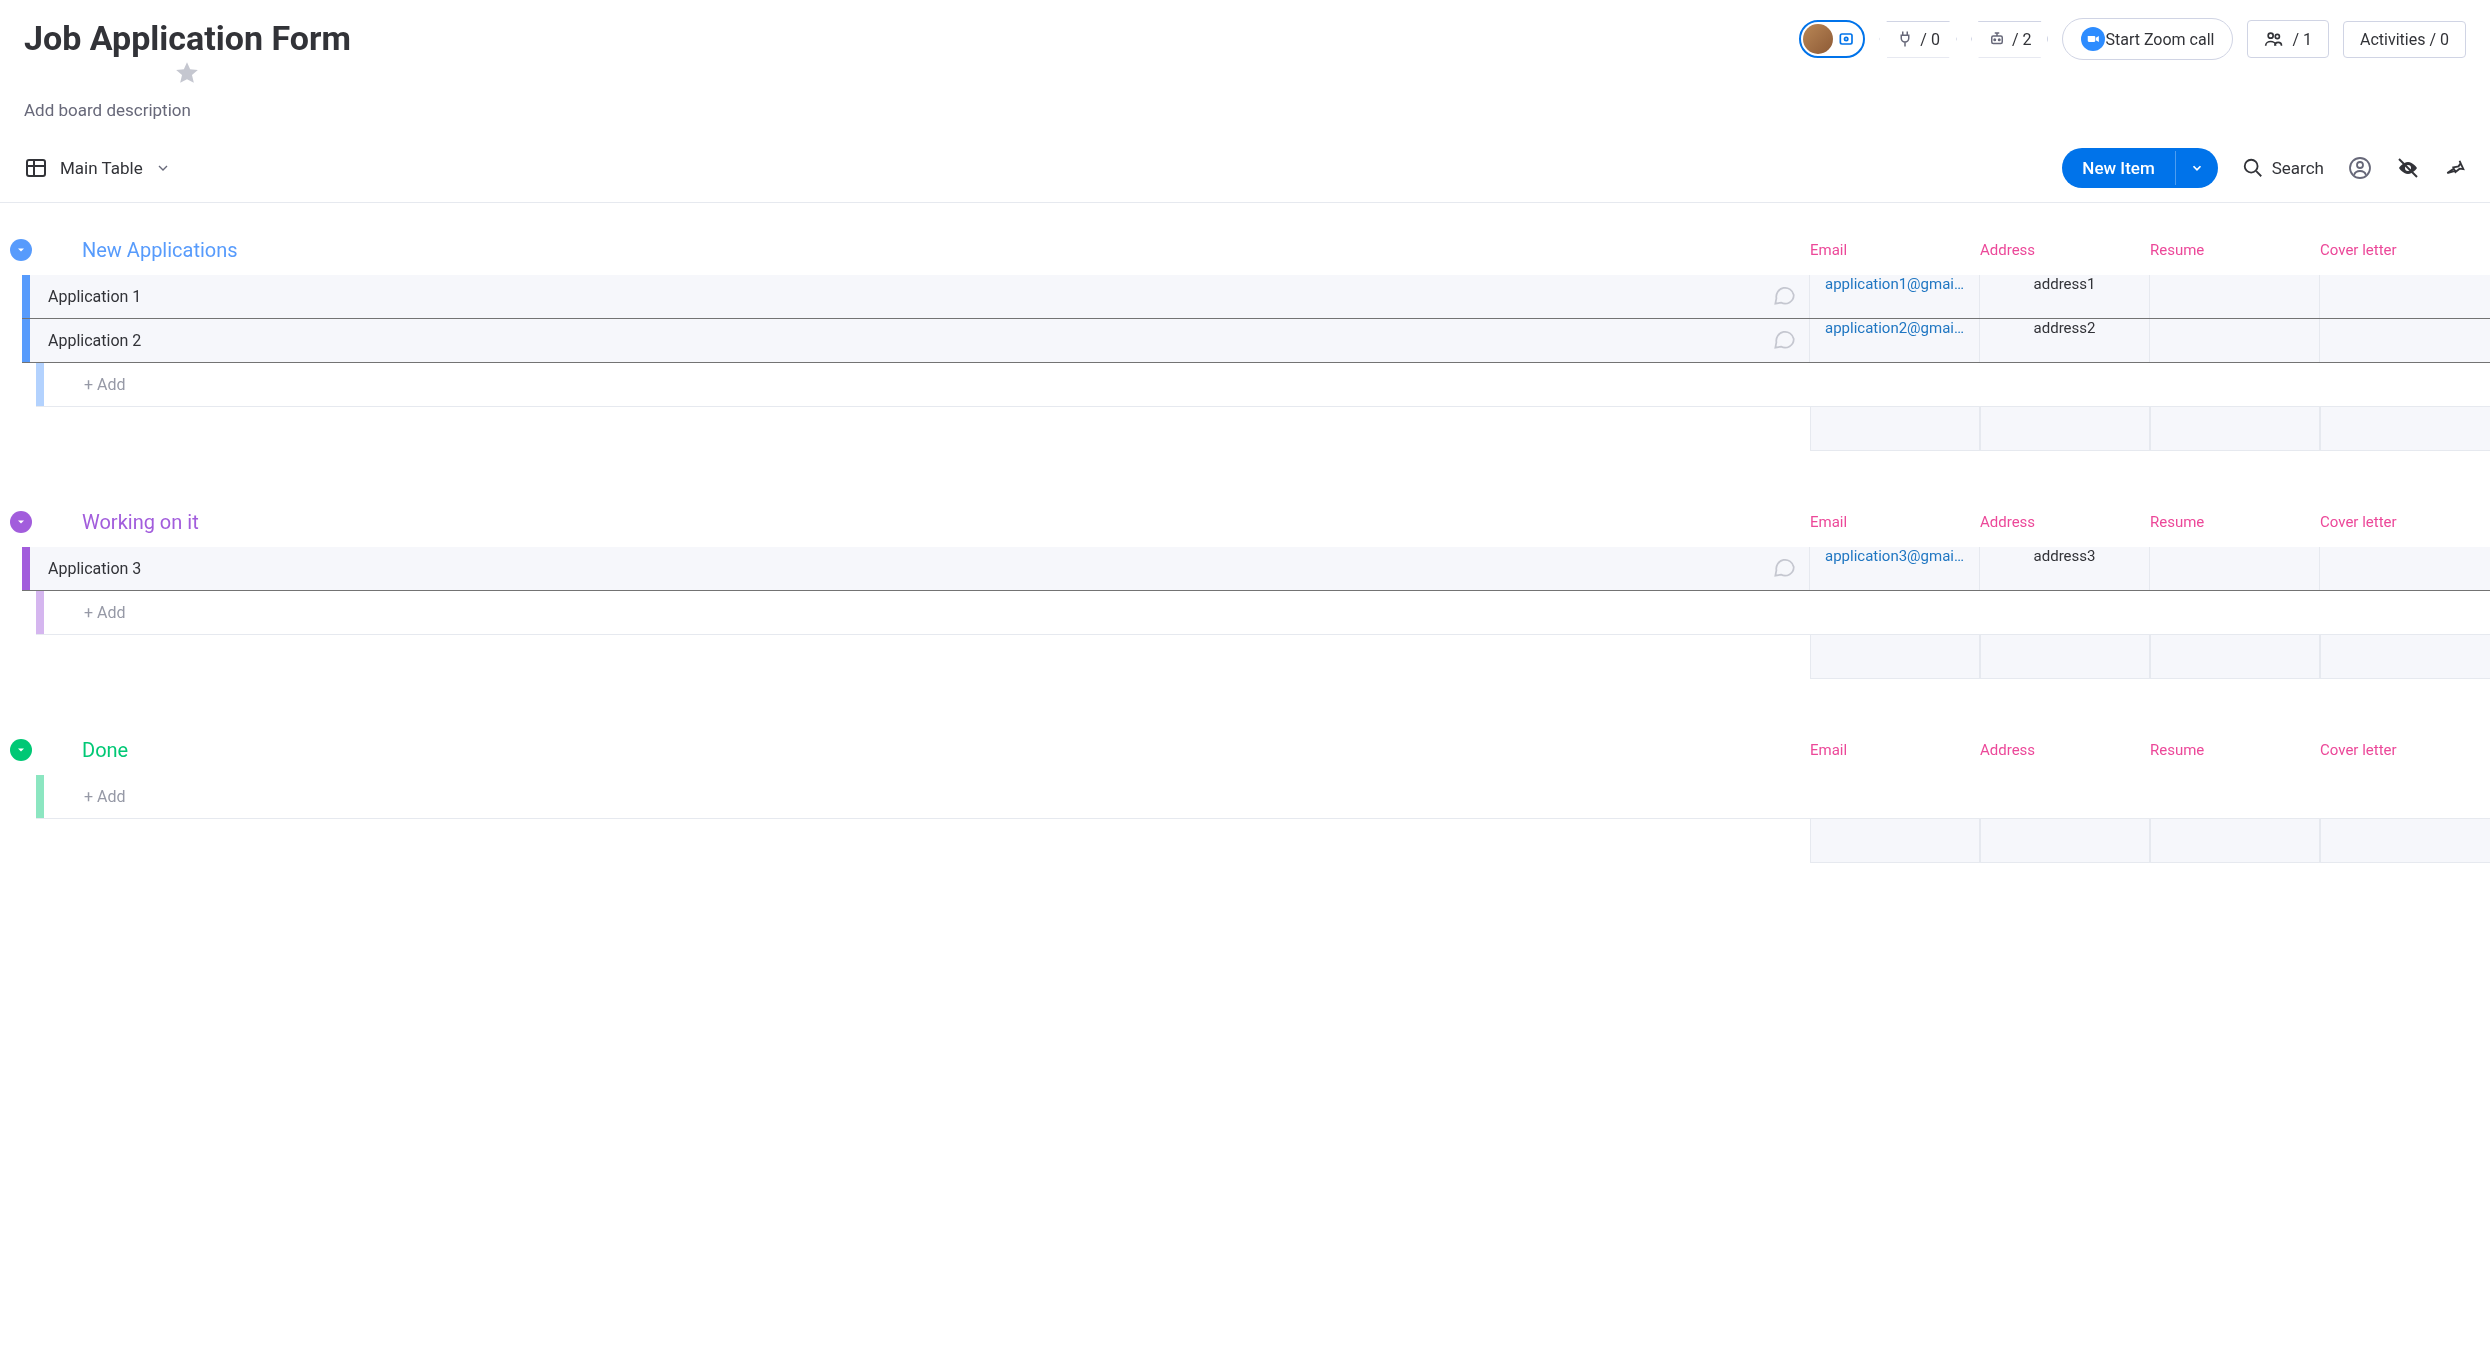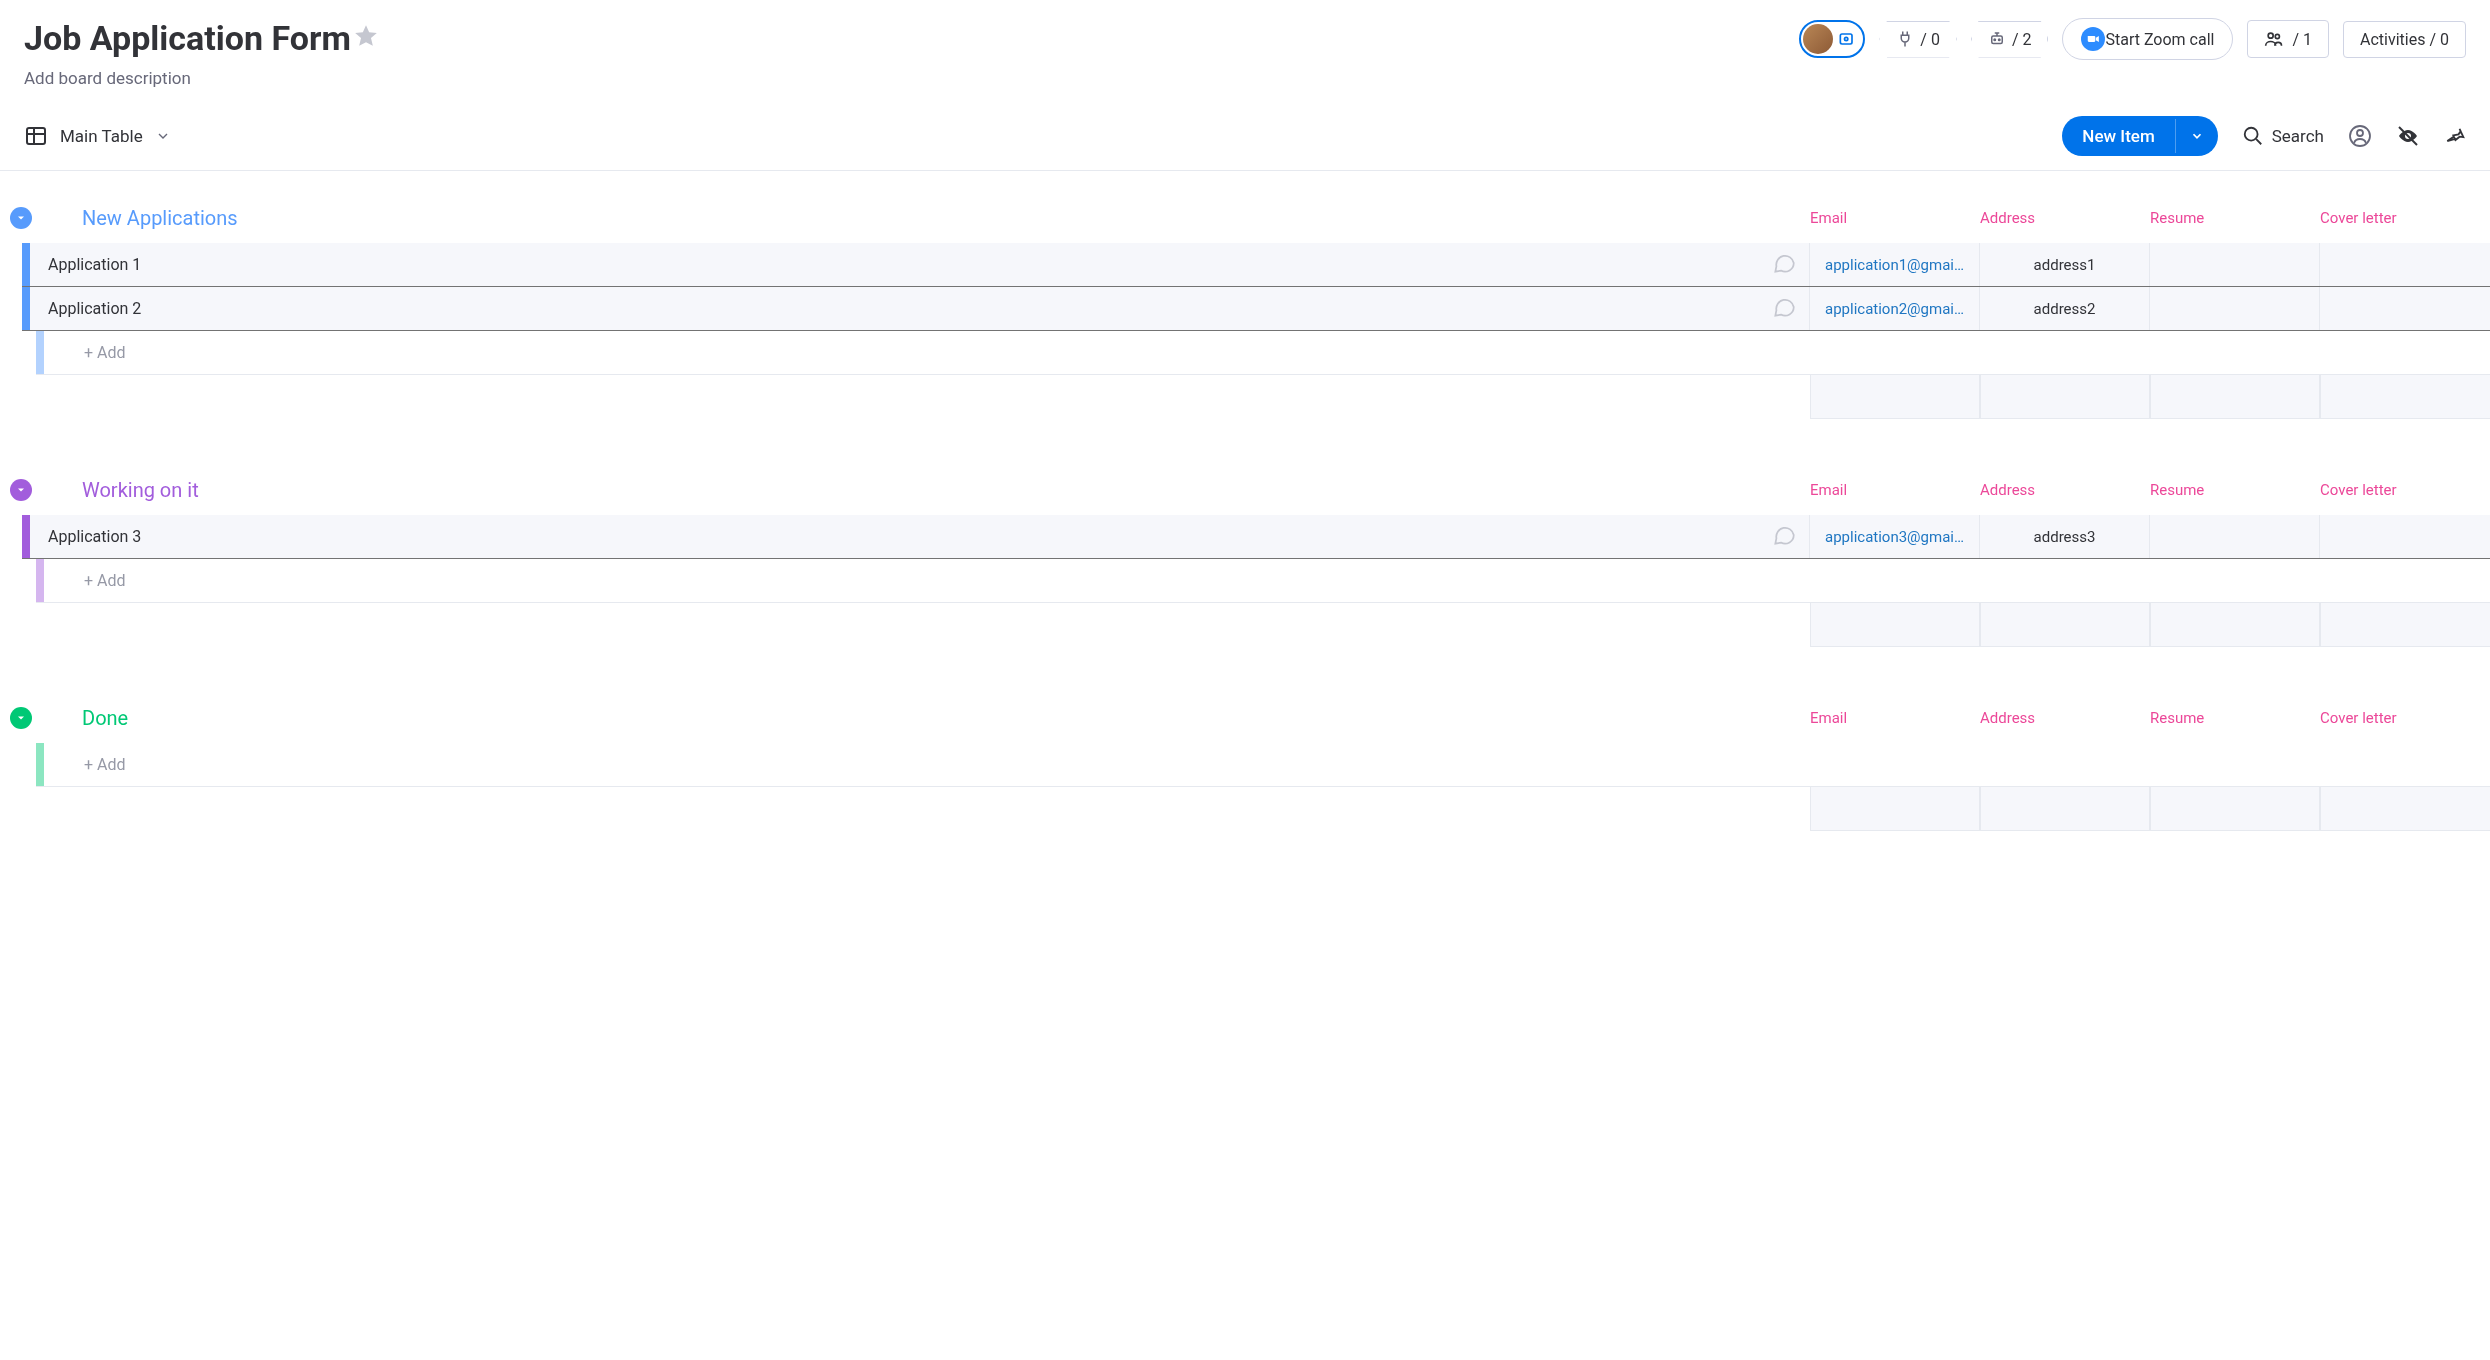--- a/index.html
+++ b/index.html
@@ -10,21 +10,21 @@
     font-size: 15px;
   }
 
   .header {
     padding: 18px 24px 8px 24px;
     display: flex;
     align-items: flex-start;
     justify-content: space-between;
   }
   .title-wrap { display: flex; flex-direction: column; gap: 10px; }
-  .title-row { display: flex; align-items: center; gap: 2px; }
+  .title-row { display: flex; align-items: center; gap: 2px; flex-direction: column; }
   .board-title { font-size: 34px; font-weight: 700; color: #323338; }
   .star-icon { color: #c5c7d0; }
   .board-desc { font-size: 17px; color: #676879; cursor: text; }
 
   .header-actions { display: flex; align-items: center; gap: 14px; }
   .avatar {
     width: 30px; height: 30px; border-radius: 50%;
     background: linear-gradient(135deg,#b98756,#8d5a36);
   }
   .avatar-wrap {
@@ -118,21 +118,21 @@
   .row .color-bar { width: 8px; }
   .row .name-cell {
     flex: 1; display: flex; align-items: center;
     padding-left: 18px; font-size: 16px; color: #323338;
     border-right: 1px solid #e6e9ef;
     justify-content: space-between;
     padding-right: 12px;
   }
   .chat-icon { color: #c5c7d0; cursor:pointer; }
   .data-cell {
-    width: 170px; display: flex; align-items: center; justify-content: center;
+    width: 170px; display: flex; justify-content: center;
     border-right: 1px solid #e6e9ef; color: #323338; font-size: 15px;
     overflow: hidden; white-space: nowrap; padding: 0 8px;
   }
   .data-cell.email { color: #1f76c2; }
   .data-cell.email span { overflow: hidden; text-overflow: ellipsis; }
   .data-cell:last-child { border-right: none; }
 
   .add-row {
     display: flex; align-items: stretch;
     margin-left: 26px;

